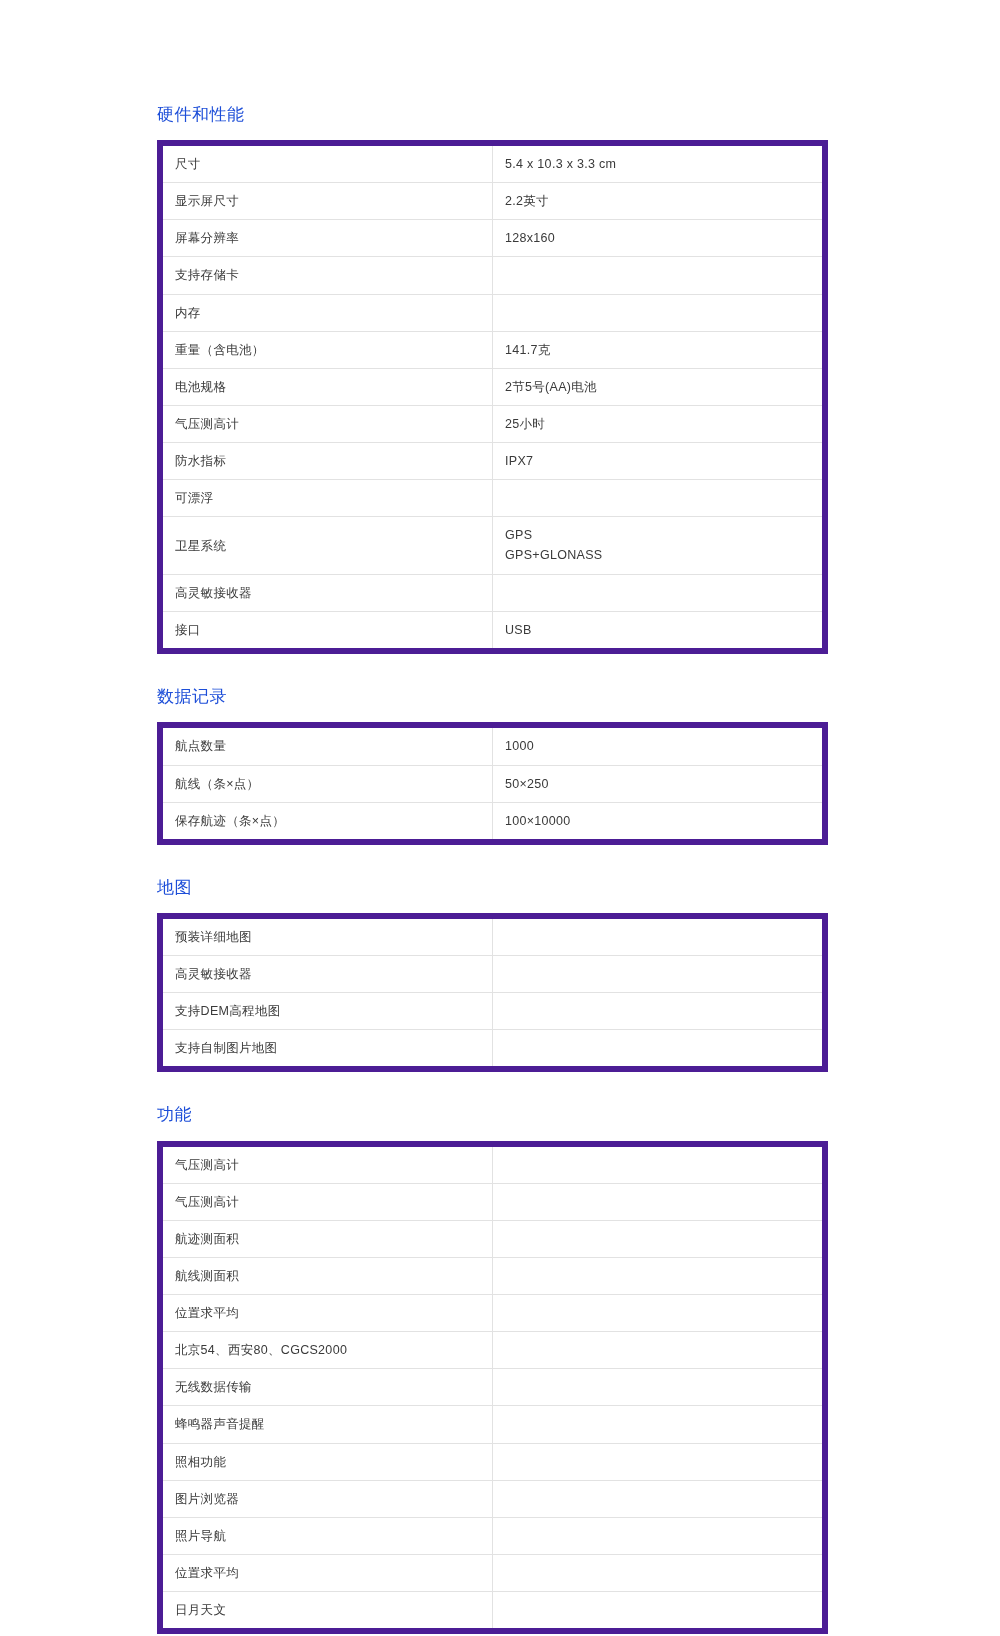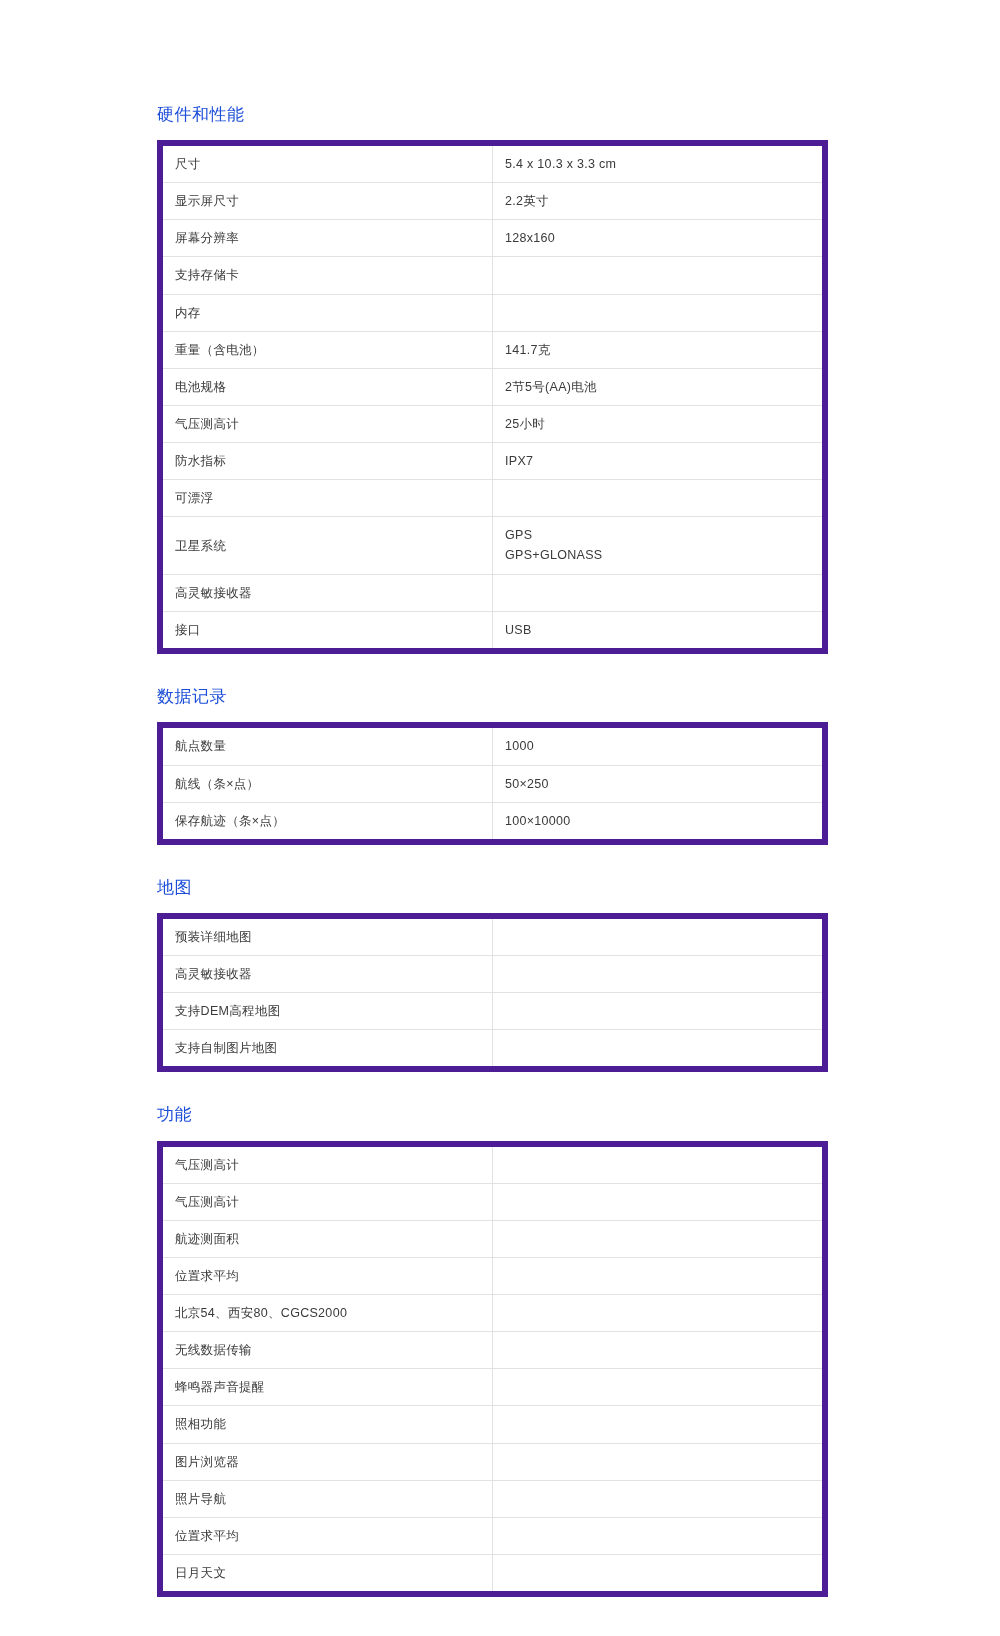--- a/index.html
+++ b/index.html
@@ -190,20 +190,24 @@
           </tr>
           <tr>
             <td class="label">气压测高计</td>
             <td class="value"></td>
           </tr>
           <tr>
             <td class="label">航迹测面积</td>
             <td class="value"></td>
           </tr>
           <tr>
+            <td class="label">航线测面积</td>
+            <td class="value"></td>
+          </tr>
+          <tr>
             <td class="label">位置求平均</td>
             <td class="value"></td>
           </tr>
           <tr>
             <td class="label">北京54、西安80、CGCS2000</td>
             <td class="value"></td>
           </tr>
           <tr>
             <td class="label">无线数据传输</td>
             <td class="value"></td>

